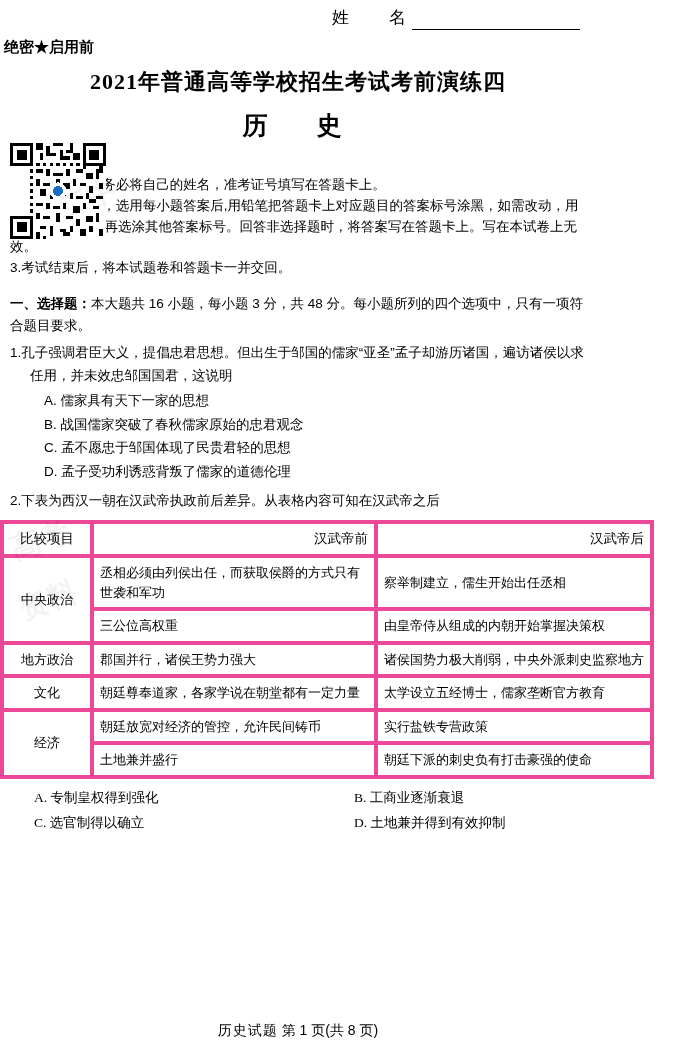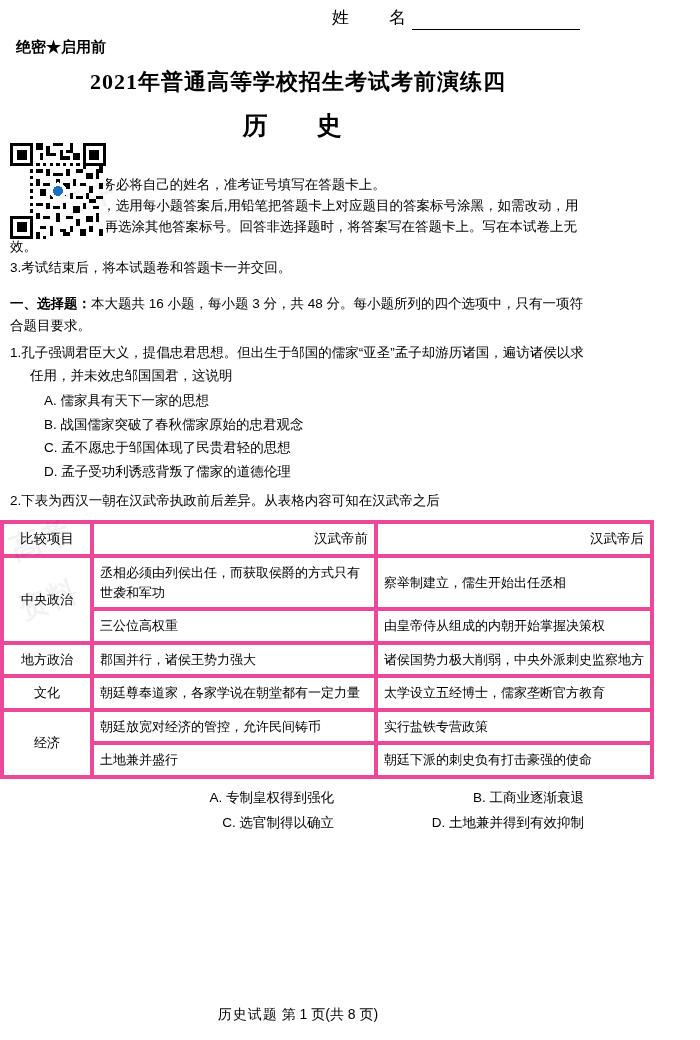--- a/index.html
+++ b/index.html
@@ -43,21 +43,21 @@
   .idline {
     width: 168px;
     border-bottom: 1px solid #000;
     height: 20px;
     margin-left: 4px;
   }
 
   
   .secret {
     margin-top: 2px;
-    margin-left: 16px;
+    margin-left: 4px;
     font-size: 15px;
     font-weight: bold;
     font-family: Liberation Serif, serif;
   }
 
   
   .maintitle {
     text-align: center;
     font-size: 22px;
     font-weight: bold;
@@ -158,32 +158,31 @@
   table.cmp td.cat {
     text-align: center;
     width: 74px;
   }
   .col2 { width: 268px; }
 
   
   .opt2 {
     display: flex;
     padding: 0 12px 0 10px;
-    font-family: Liberation Sans, sans-serif;
+    font-family: Liberation Serif, serif;
     font-size: 13.5px;
     line-height: 1.9;
-    text-align: right;
   }
   .opt2 .c1 { width: 300px; padding-left: 24px; }
   .opt2 .c2 { flex: 1; padding-left: 20px; }
 
   
   .footer {
     position: absolute;
-    bottom: 16px;
+    bottom: 0;
     left: 0;
     width: 100%;
     text-align: center;
     font-size: 14px;
     font-family: "Liberation Sans", sans-serif;
   }
   .footer .t { letter-spacing: 1px; }
 
   
   .wm {

